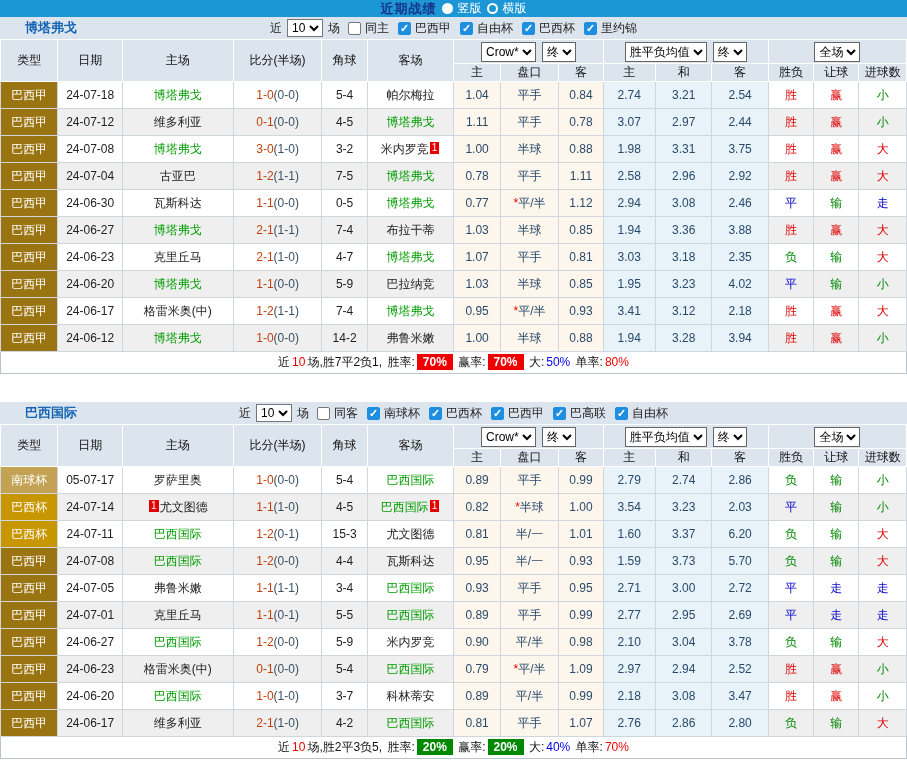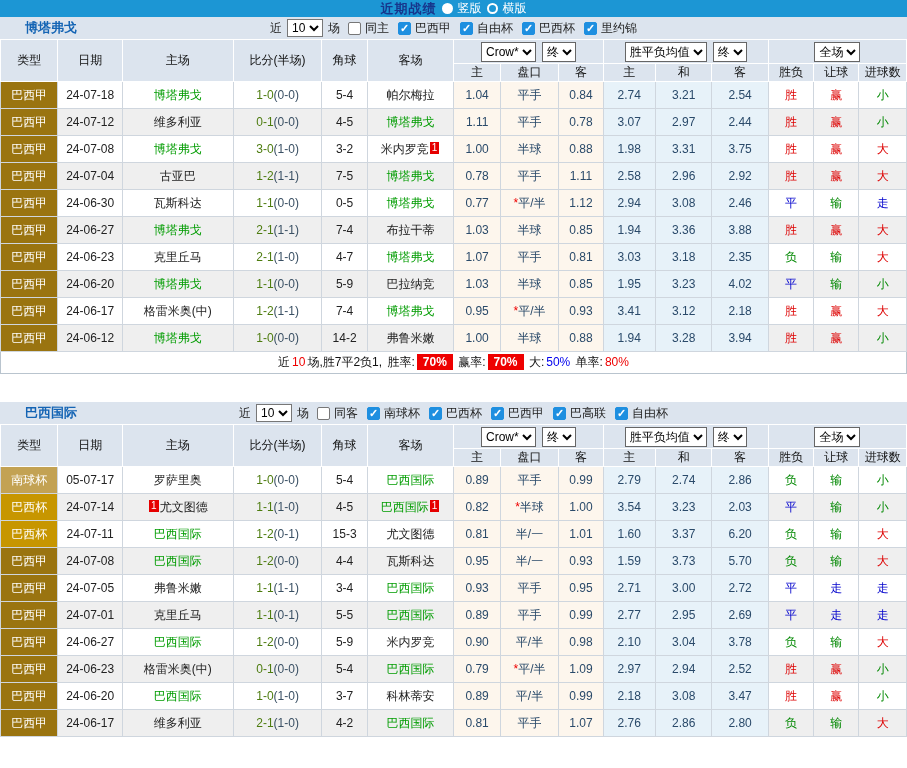--- a/index.html
+++ b/index.html
@@ -66,21 +66,21 @@
   td {
     border: 1px solid #cfd6de; height: 27px; text-align: center;
     font-size: 12px; color: #222; background: #fff; overflow: hidden; white-space: nowrap;
   }
   td.type { color: #fff; }
   td.crow { background: #fdf6ed; color: #2a4a6a; text-align: center; }
   td.avg  { background: #e7f2f9; color: #2a4a6a; }
   tr.alt td.plain { background: #efefef; }
   .team { cursor: pointer; }
   .team.green { color: #009c00; }
-  .ft { color: #4d7c0f; }
+  .ft { color: #c2410c; }
   .ht { color: #3a5064; }
   .star { color: #ee0000; }
   .badge {
     display: inline-block; background: #e60000; color: #fff;
     font-size: 10px; line-height: 12px; padding: 0 2px; margin: 0 1px;
     vertical-align: 2px;
   }
 
   
   .summary {
@@ -588,13 +588,20 @@
           <td class="crow">1.07</td>
           <td class="avg">2.76</td>
           <td class="avg">2.86</td>
           <td class="avg">2.80</td>
           <td class="plain res" style="color: rgb(0, 136, 0);">负</td>
           <td class="plain res" style="color: rgb(0, 136, 0);">输</td>
           <td class="plain res" style="color: rgb(221, 0, 0);">大</td>
         </tr>
       </tbody>
   </table>
+  <div class="summary">
+    <span>近</span><span class="red-text">10</span><span>场,胜2平3负5,</span>
+    <span>胜率:</span><span class="pct-badge" style="background-color: rgb(0, 136, 0);">20%</span>
+    <span>赢率:</span><span class="pct-badge" style="background-color: rgb(0, 136, 0);">20%</span>
+    <span>大:</span><span class="blue-text">40%</span>
+    <span>单率:</span><span class="red-text">70%</span>
+  </div>
 </div>
 
 </body></html>

